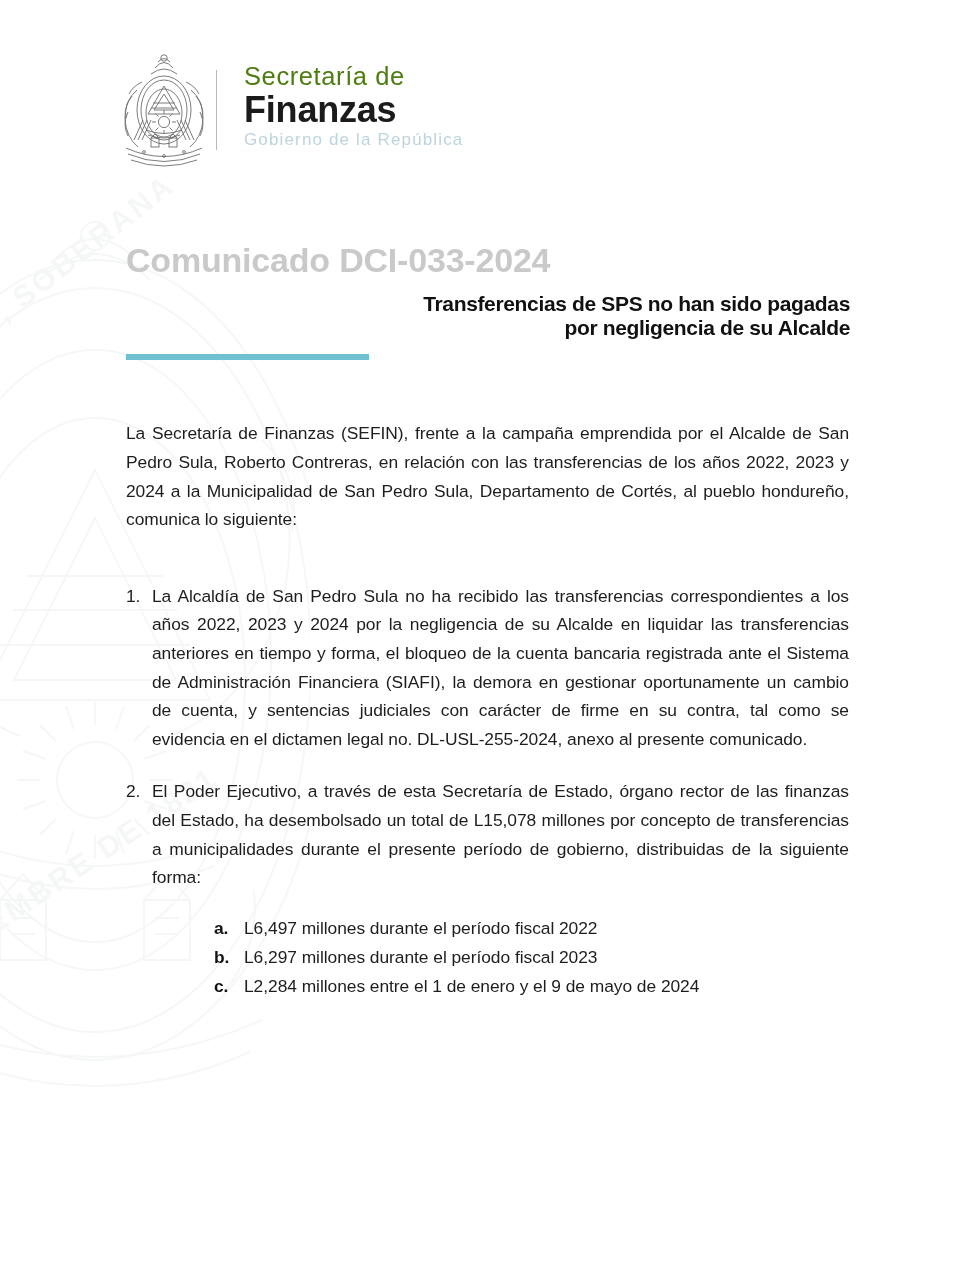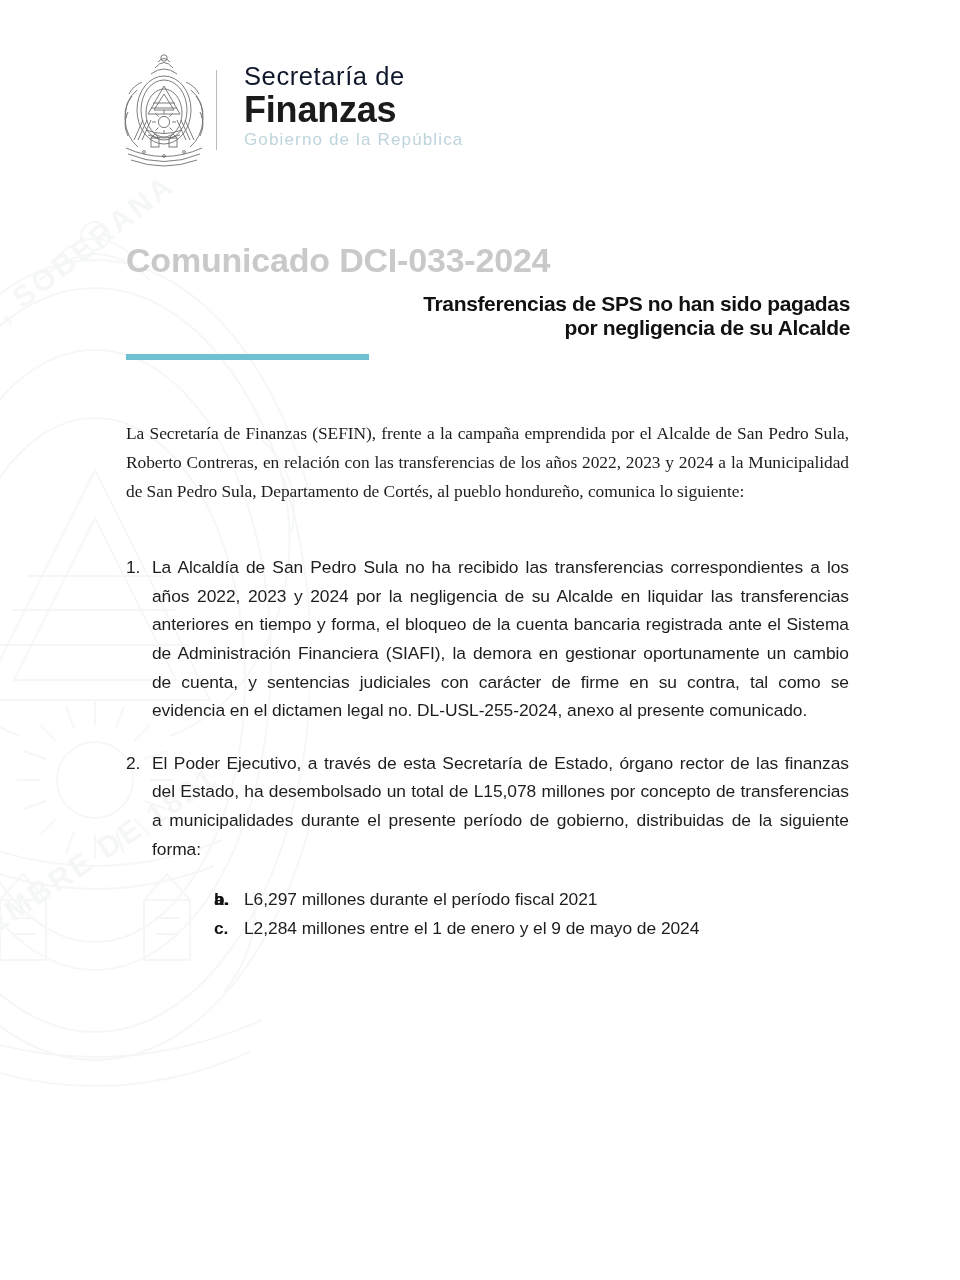--- a/index.html
+++ b/index.html
@@ -63,21 +63,21 @@
   .header-wordmark {
     position: absolute;
     left: 126px;
     top: 13px;
     width: 220px;
   }
   .wm-line1 {
     font-size: 25.5px;
     font-weight: 400;
     letter-spacing: 0.6px;
-    color: #0f172a;
+    color: #4d7c0f;
     line-height: 1.08;
     white-space: nowrap;
   }
   .wm-line2 {
     font-size: 36px;
     font-weight: 700;
     letter-spacing: -0.2px;
     color: #1b1b1b;
     line-height: 1.0;
     margin-top: 1px;
@@ -134,21 +134,20 @@
     width: 723px;
     z-index: 3;
   }
   .intro {
     font-size: 17.4px;
     line-height: 28.6px;
     color: #1d1d1d;
     text-align: justify;
     text-justify: inter-word;
     letter-spacing: -0.05px;
-    font-family: Liberation Serif, serif;
   }
 
   ol.main-list {
     list-style: none;
     margin: 0;
     padding: 0;
     margin-top: 48px;
   }
   ol.main-list > li {
     position: relative;
@@ -348,24 +347,25 @@
         <span>La Alcaldía de San Pedro Sula no ha recibido las transferencias correspondientes a los años 2022, 2023 y 2024 por la negligencia de su Alcalde en liquidar las transferencias anteriores en tiempo y forma, el bloqueo de la cuenta bancaria registrada ante el Sistema de Administración Financiera (SIAFI), la demora en gestionar oportunamente un cambio de cuenta, y sentencias judiciales con carácter de firme en su contra, tal como se evidencia en el dictamen legal no. DL-USL-255-2024, anexo al presente comunicado.</span>
       </li>
 
       <li>
         <span class="marker">2.</span>
         <span>El Poder Ejecutivo, a través de esta Secretaría de Estado, órgano rector de las finanzas del Estado, ha desembolsado un total de L15,078 millones por concepto de transferencias a municipalidades durante el presente período de gobierno, distribuidas de la siguiente forma:</span>
 
         <ol class="sub-list">
           <li>
             <span class="marker">a.</span>
+            <span>L6,497 millones durante el período fiscal 2022</span>
           </li>
           <li>
             <span class="marker">b.</span>
-            <span>L6,297 millones durante el período fiscal 2021</span>
+            <span>L6,297 millones durante el período fiscal 2023</span>
           </li>
           <li>
             <span class="marker">c.</span>
             <span>L2,284 millones entre el 1 de enero y el 9 de mayo de 2024</span>
           </li>
         </ol>
       </li>
 
     </ol>
   </div>

